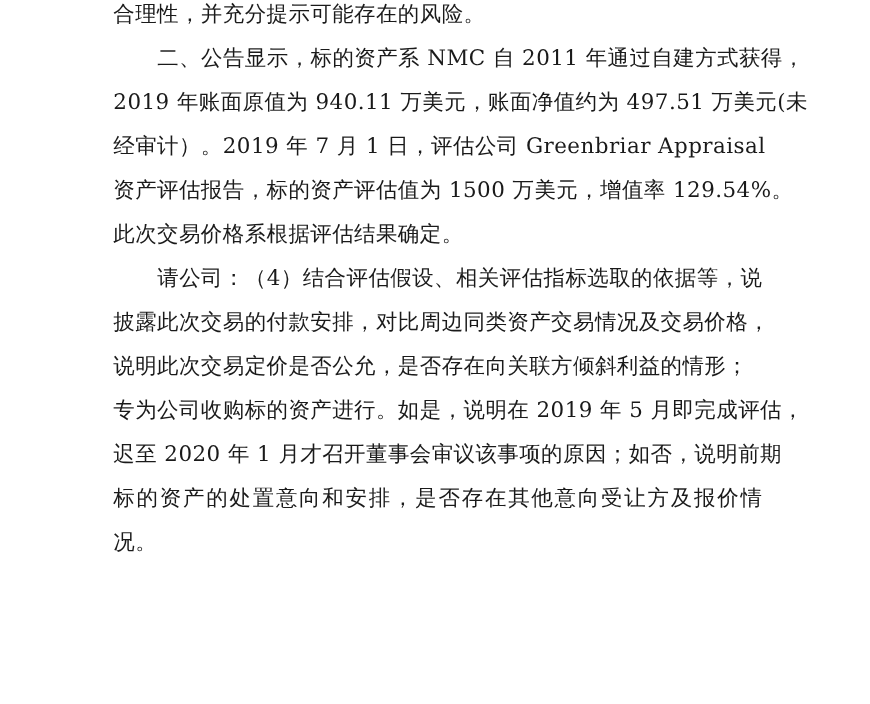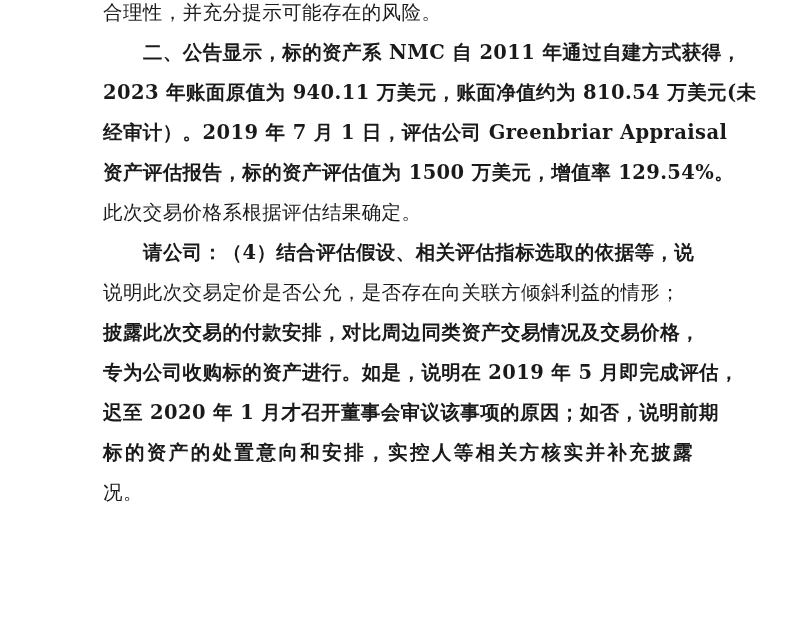--- a/index.html
+++ b/index.html
@@ -4,32 +4,32 @@
 <style>
   html, body { margin: 0; padding: 0; background: #ffffff; }
   body { width: 791px; height: 640px; overflow: hidden; position: relative; }
   .page {
     position: absolute; left: 103px; top: -7px; width: 590px;
     font-family: "DejaVu Serif", "Liberation Serif", serif;
     font-size: 19.5px; color: #1a1a1a; line-height: 40px;
   }
   .line { height: 40px; white-space: nowrap; overflow: visible; letter-spacing: 0.4px; }
   .indent { padding-left: 40px; }
-  .justify { text-align: justify; text-align-last: justify; font-weight: bold; }
+  .justify { text-align: justify; text-align-last: justify; }
 </style>
 </head>
 <body>
 
 <div class="page">
   <div class="line">合理性，并充分提示可能存在的风险。</div>
   <div class="line indent justify">二、公告显示，标的资产系 NMC 自 2011 年通过自建方式获得，</div>
-  <div class="line justify">2023 年账面原值为 940.11 万美元，账面净值约为 810.54 万美元(未</div>
+  <div class="line justify">2019 年账面原值为 940.11 万美元，账面净值约为 497.51 万美元(未</div>
   <div class="line justify">经审计）。2019 年 7 月 1 日，评估公司 Greenbriar Appraisal</div>
   <div class="line justify">资产评估报告，标的资产评估值为 1500 万美元，增值率 129.54%。</div>
   <div class="line">此次交易价格系根据评估结果确定。</div>
   <div class="line indent justify">请公司：（4）结合评估假设、相关评估指标选取的依据等，说</div>
+  <div class="line justify">披露此次交易的付款安排，对比周边同类资产交易情况及交易价格，</div>
   <div class="line">说明此次交易定价是否公允，是否存在向关联方倾斜利益的情形；</div>
-  <div class="line justify">披露此次交易的付款安排，对比周边同类资产交易情况及交易价格，</div>
   <div class="line justify">专为公司收购标的资产进行。如是，说明在 2019 年 5 月即完成评估，</div>
   <div class="line justify">迟至 2020 年 1 月才召开董事会审议该事项的原因；如否，说明前期</div>
-  <div class="line justify">标的资产的处置意向和安排，实控人等相关方核实并补充披露</div>
+  <div class="line justify">标的资产的处置意向和安排，是否存在其他意向受让方及报价情</div>
   <div class="line">况。</div>
 </div>
 
 </body></html>

